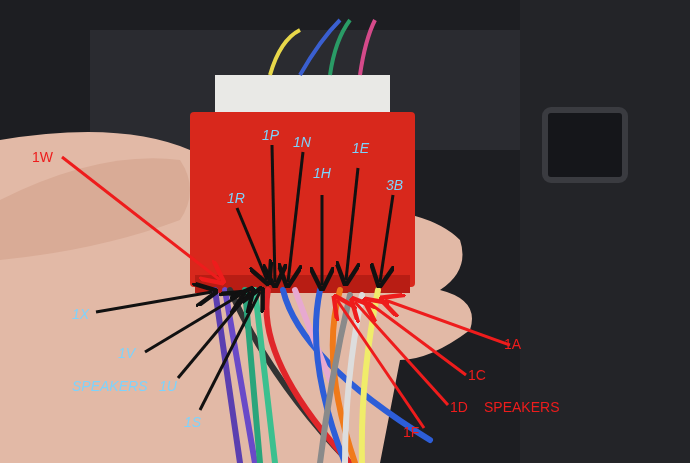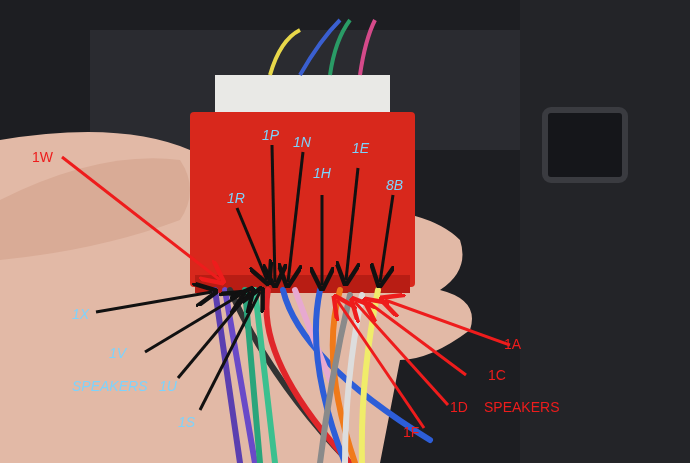--- a/index.html
+++ b/index.html
@@ -81,26 +81,26 @@
       <line x1="448" y1="405" x2="355" y2="302"></line>
       <line x1="424" y1="428" x2="337" y2="300"></line>
     </g>
   </svg>
 
   <span class="lbl blk" style="left:262px;top:128px">1P</span>
   <span class="lbl blk" style="left:293px;top:135px">1N</span>
   <span class="lbl blk" style="left:227px;top:191px">1R</span>
   <span class="lbl blk" style="left:313px;top:166px">1H</span>
   <span class="lbl blk" style="left:352px;top:141px">1E</span>
-  <span class="lbl blk" style="left:386px;top:178px">8B</span>
+  <span class="lbl blk" style="left:386px;top:178px">3B</span>
   <span class="lbl blk" style="left:72px;top:307px">1X</span>
-  <span class="lbl blk" style="left:109px;top:346px">1V</span>
+  <span class="lbl blk" style="left:118px;top:346px">1V</span>
   <span class="lbl blk" style="left:159px;top:379px">1U</span>
-  <span class="lbl blk" style="left:178px;top:415px">1S</span>
+  <span class="lbl blk" style="left:184px;top:415px">1S</span>
   <span class="lbl blk" style="left:72px;top:379px">SPEAKERS</span>
 
   <span class="lbl red" style="left:32px;top:150px">1W</span>
   <span class="lbl red" style="left:504px;top:337px">1A</span>
-  <span class="lbl red" style="left:488px;top:368px">1C</span>
+  <span class="lbl red" style="left:468px;top:368px">1C</span>
   <span class="lbl red" style="left:450px;top:400px">1D</span>
   <span class="lbl red" style="left:403px;top:425px">1F</span>
   <span class="lbl red" style="left:484px;top:400px">SPEAKERS</span>
 </div>
 
 </body></html>

